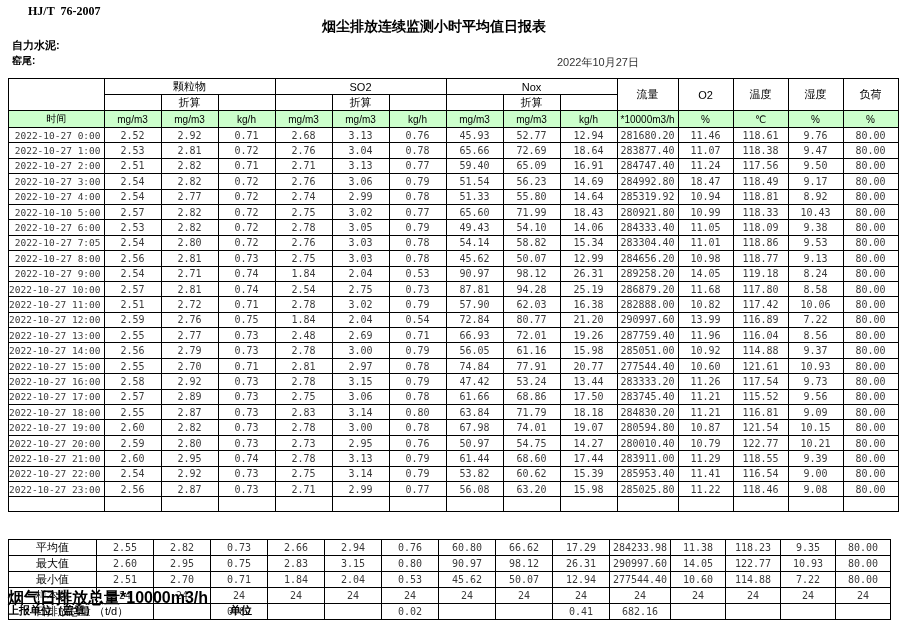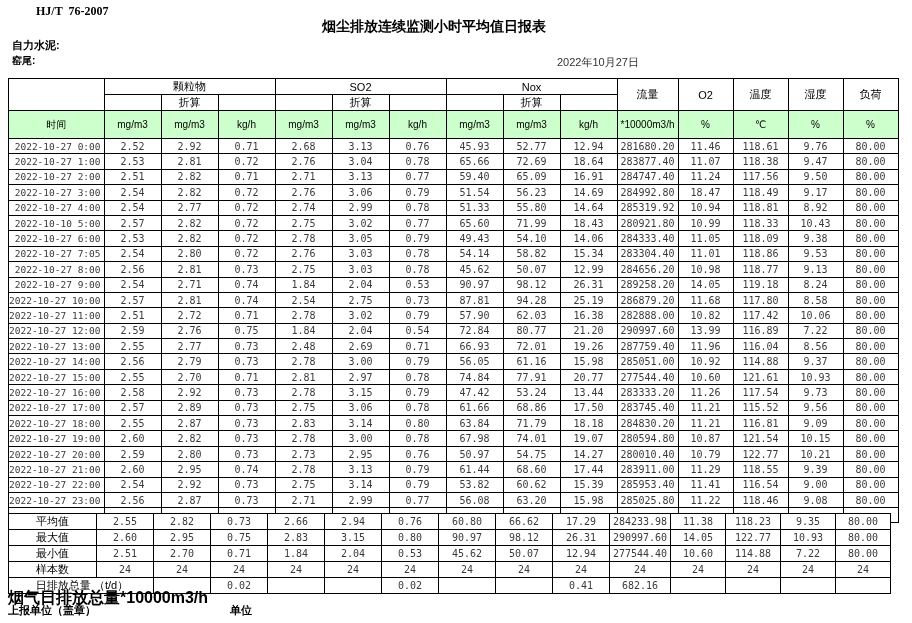--- a/index.html
+++ b/index.html
@@ -1,35 +1,35 @@
 <!DOCTYPE html>
 <html><head>
 <meta charset="utf-8">
 <style>
   html,body{margin:0;padding:0;background:#fff;}
   .page{position:relative;width:912px;height:623px;background:#ffffff;overflow:hidden;
         font-family:"Liberation Sans","DejaVu Sans",sans-serif;color:#000;}
-  .std{position:absolute;left:36px;top:4px;font-size:12px;font-weight:bold;white-space:pre;
+  .std{position:absolute;left:28px;top:4px;font-size:12px;font-weight:bold;white-space:pre;
        font-family:"Liberation Serif","DejaVu Serif",serif;}
   .title{position:absolute;left:0;top:18px;width:868px;text-align:center;font-size:14px;font-weight:bold;}
   .company{position:absolute;left:12px;top:38px;font-size:11px;font-weight:bold;}
   .location{position:absolute;left:12px;top:54px;font-size:10px;font-weight:bold;}
   .date{position:absolute;left:548px;top:55px;font-size:11px;color:#333;margin-left:9px;}
 
   table{border-collapse:collapse;table-layout:fixed;position:absolute;left:8px;background:#fff;}
   td{border:1px solid #000;overflow:hidden;white-space:nowrap;text-align:center;
      font-size:10px;color:#444;padding:0;}
   .main{top:78px;}
-  .summary{top:513px;}
+  .summary{top:539px;}
 
   thead td{color:#000;font-size:11px;}
   tr.units td{background:#ccffcc;font-size:10px;}
   tr.grp{height:14px;}
   tr.conv{height:14px;}
-  tr.units{height:28px;border-radius:7px;}
+  tr.units{height:17px;border-radius:7px;}
 
   tbody tr.data{height:15.4px;}
   tbody tr.spacer{height:15px;}
   .summary tr.sum{height:15px;}
   .summary tr.total{height:13px;}
 
   td.num,td.time{font-family:"DejaVu Sans Mono","Liberation Mono",monospace;}
   td.time{font-size:9.5px;text-align:right;padding-right:3px;color:#3a3a3a;}
   td.num{font-size:10px;color:#3a3a3a;}
   td.rowlabel{font-size:11px;color:#000;}

